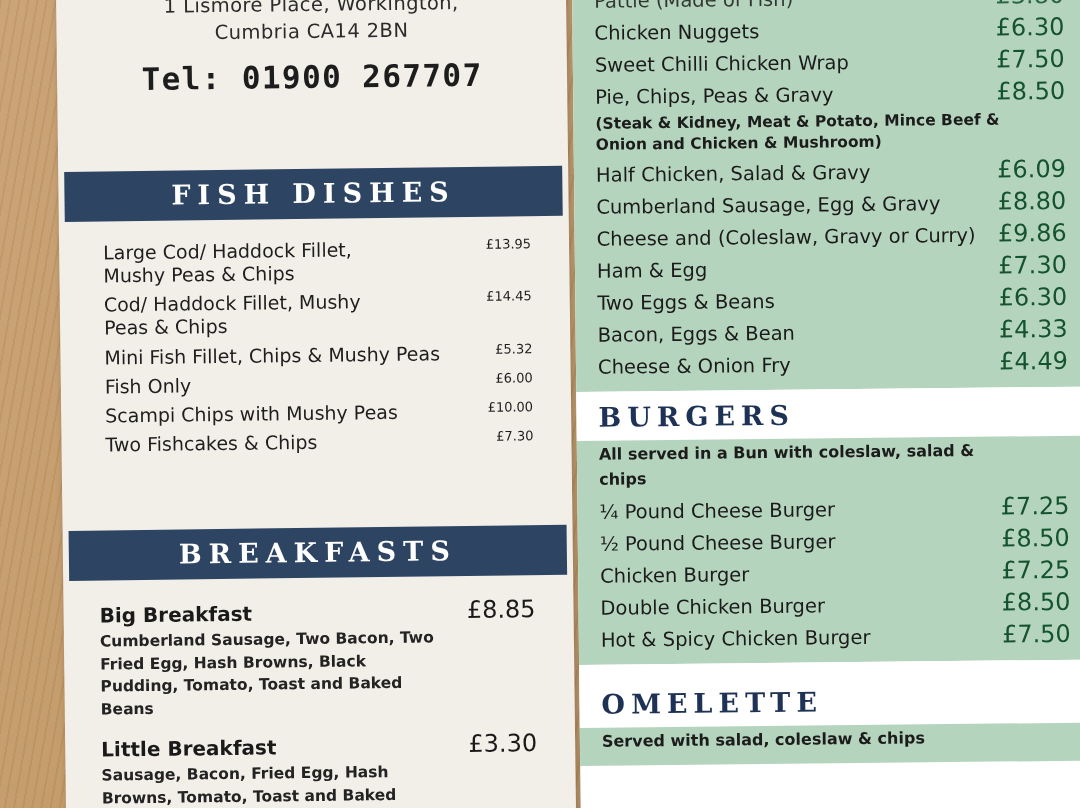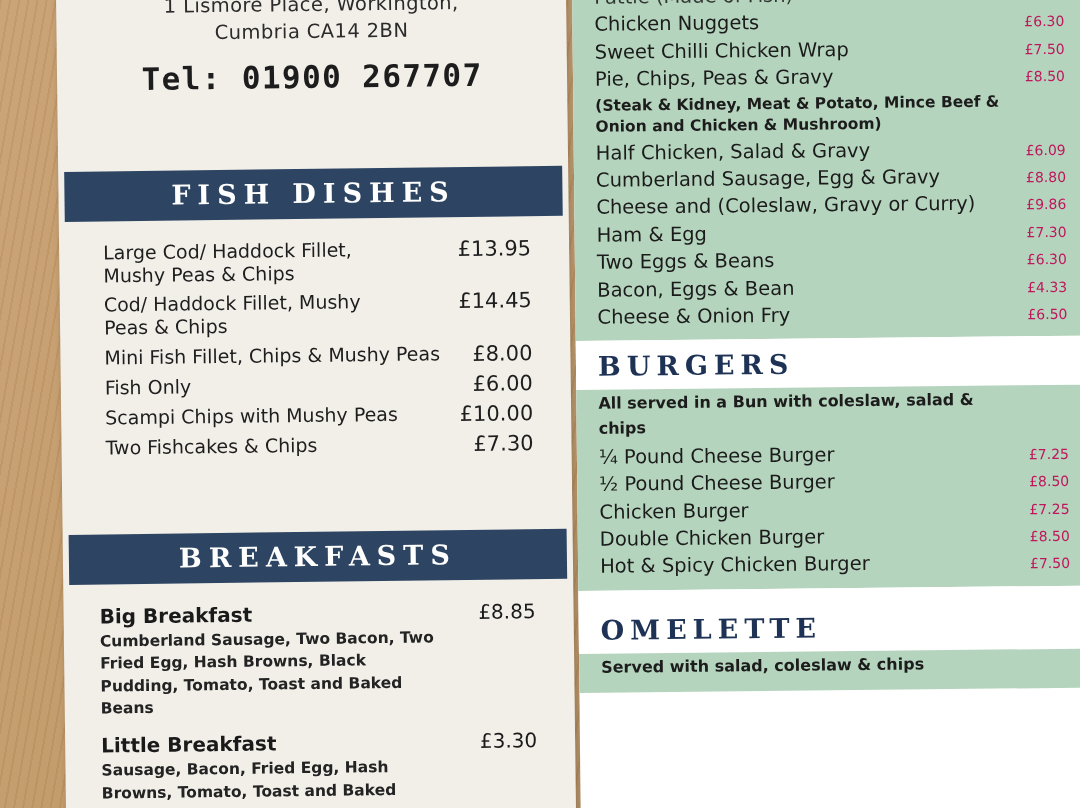--- a/index.html
+++ b/index.html
@@ -95,40 +95,40 @@
     justify-content: space-between;
     margin-bottom: 6px;
   }
   .row .name {
     font-size: 19px;
     line-height: 1.22;
     color: #1e1e1e;
     max-width: 355px;
   }
   .row .price {
-    font-size: 21px;
+    font-size: 13px;
     color: #1e1e1e;
     white-space: nowrap;
     padding-left: 10px;
   }
   .row.two-line .name { max-width: 300px; }
 
   .bk-item { margin-bottom: 14px; padding: 0 30px 0 28px; }
   .bk-head {
     display: flex;
     justify-content: space-between;
     align-items: baseline;
   }
   .bk-head .t {
     font-size: 20px;
     font-weight: bold;
     color: #1a1a1a;
   }
   .bk-head .p {
-    font-size: 20px;
+    font-size: 24px;
     color: #1a1a1a;
   }
   .bk-desc {
     font-size: 15.5px;
     line-height: 1.45;
     color: #232323;
     margin-top: 2px;
     max-width: 345px;
     font-weight: bold;
   }
@@ -157,22 +157,22 @@
     justify-content: space-between;
     align-items: baseline;
     margin-bottom: 4px;
   }
   .rrow .name {
     font-size: 19.5px;
     color: #1b1b1b;
     line-height: 1.2;
   }
   .rrow .price {
-    font-size: 14px;
-    color: #be185d;
+    font-size: 24px;
+    color: #14532d;
     white-space: nowrap;
     padding-left: 12px;
   }
   .rnote {
     font-size: 16px;
     font-weight: bold;
     color: #1c1c1c;
     line-height: 1.55;
     padding: 2px 22px 4px 22px;
     max-width: 400px;
@@ -222,21 +222,21 @@
       <div class="row two-line">
         <div class="name">Large Cod/ Haddock Fillet, Mushy Peas &amp; Chips</div>
         <div class="price">£13.95</div>
       </div>
       <div class="row two-line">
         <div class="name">Cod/ Haddock Fillet, Mushy Peas &amp; Chips</div>
         <div class="price">£14.45</div>
       </div>
       <div class="row">
         <div class="name">Mini Fish Fillet, Chips &amp; Mushy Peas</div>
-        <div class="price">£8.00</div>
+        <div class="price">£5.32</div>
       </div>
       <div class="row">
         <div class="name">Fish Only</div>
         <div class="price">£6.00</div>
       </div>
       <div class="row">
         <div class="name">Scampi Chips with Mushy Peas</div>
         <div class="price">£10.00</div>
       </div>
       <div class="row">
@@ -309,21 +309,21 @@
       <div class="rrow">
         <div class="name">Two Eggs &amp; Beans</div>
         <div class="price">£6.30</div>
       </div>
       <div class="rrow">
         <div class="name">Bacon, Eggs &amp; Bean</div>
         <div class="price">£4.33</div>
       </div>
       <div class="rrow">
         <div class="name">Cheese &amp; Onion Fry</div>
-        <div class="price">£6.50</div>
+        <div class="price">£4.49</div>
       </div>
     </div>
   </div>
 
   <div class="band-right">BURGERS</div>
 
   <div class="green-block">
     <div class="rnote">All served in a Bun with coleslaw, salad &amp; chips</div>
     <div class="rlist">
       <div class="rrow">

